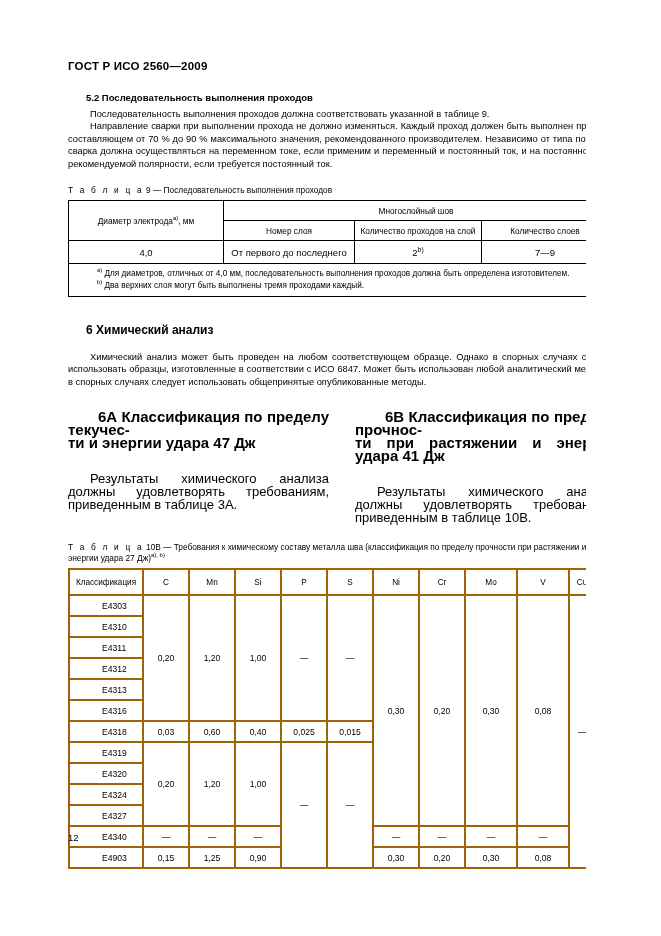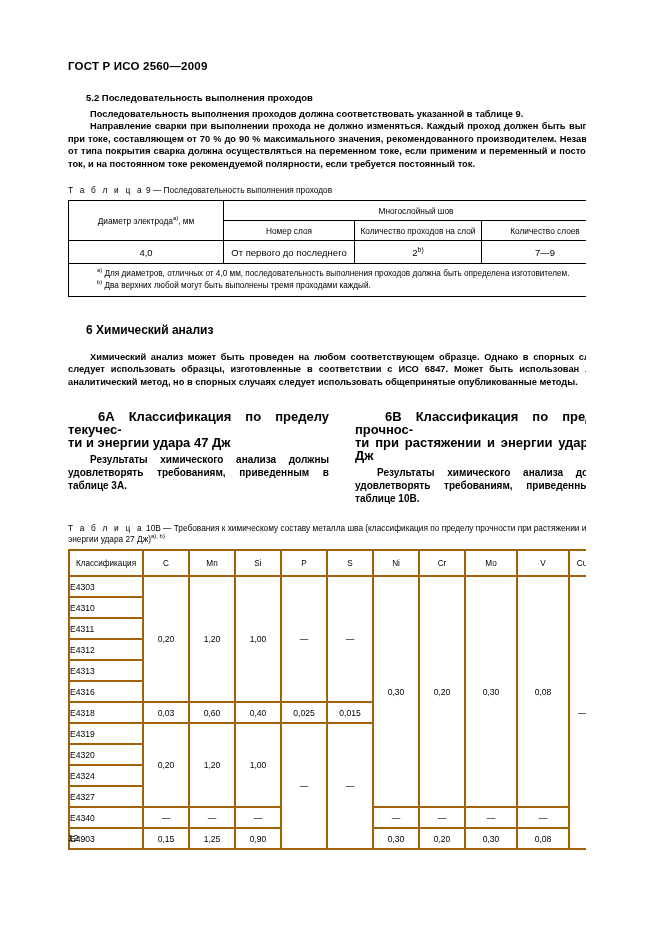--- a/index.html
+++ b/index.html
@@ -48,21 +48,21 @@
     font-weight: bold;
     margin: 0 0 0 18px;
   }
   p.body {
     font-size: 9.3px;
     line-height: 12.4px;
     margin: 0;
     text-align: justify;
     text-justify: inter-word;
   }
-  p.body.indent { text-indent: 22px; font-weight: bold; }
+  p.body.indent { text-indent: 22px; }
 
   
   .tcap {
     font-size: 8.3px;
     line-height: 11px;
     margin: 0 0 4px 0;
     text-align: left;
   }
   .tcap .spaced {
     letter-spacing: 2.2px;
@@ -109,41 +109,41 @@
     padding: 0;
     height: 19px;
   }
   .t10 tr.head td {
     height: 24px;
     border-bottom: 1.6px solid #000;
   }
   .t10 td.cls {
     font-size: 8.6px;
     text-align: left;
-    padding-left: 0;
+    padding-left: 32px;
   }
   .t10 td.val { font-size: 8.6px; }
   .dash { font-size: 9px; }
 
   
   .twocol {
     display: flex;
     gap: 26px;
   }
   .col { width: 261px; }
   .col .h-sub2 {
-    font-size: 13px;
+    font-size: 15px;
     font-weight: bold;
-    margin: 0 0 4px 0;
+    margin: 0 0 23px 0;
     line-height: 13px;
     text-align: justify;
     text-justify: inter-word;
   }
   .col .h-sub2 .firstline { display: block; text-indent: 30px; }
-  .col p.body { font-size: 10px; line-height: 13px; }
+  .col p.body { font-size: 13px; line-height: 13px; }
 
   
   .pageno {
     position: absolute;
     left: 68px;
     top: 832px;
     font-size: 9.5px;
   }
 </style>
 </head>
@@ -184,21 +184,21 @@
         </tr>
         <tr class="datarow">
           <td class="thickline">4,0</td>
           <td class="thickline">От первого до последнего</td>
           <td class="thickline"><span>2</span><sup>b)</sup></td>
           <td class="thickline">7—9</td>
         </tr>
         <tr>
           <td class="notes" colspan="4">
             <span class="ind"><sup>а)</sup> <span>Для диаметров, отличных от 4,0 мм, последовательность выполнения проходов должна быть определена изготовителем.</span></span>
-            <span class="ind"><sup>b)</sup> <span>Два верхних любой могут быть выполнены тремя проходами каждый.</span></span>
+            <span class="ind"><sup>b)</sup> <span>Два верхних слоя могут быть выполнены тремя проходами каждый.</span></span>
           </td>
         </tr>
       </tbody>
     </table>
 
     <div class="h-sec" style="margin-top:26px;">6  Химический анализ</div>
     <p class="body indent" style="margin-top:14px;">Химический анализ может быть проведен на любом соответствующем образце. Однако в спорных случаях следует использовать образцы, изготовленные в соответствии с ИСО 6847. Может быть использован любой аналитический метод, но в спорных случаях следует использовать общепринятые опубликованные методы.</p>
 
     <div class="twocol" style="margin-top:22px;">
       <div class="col">

